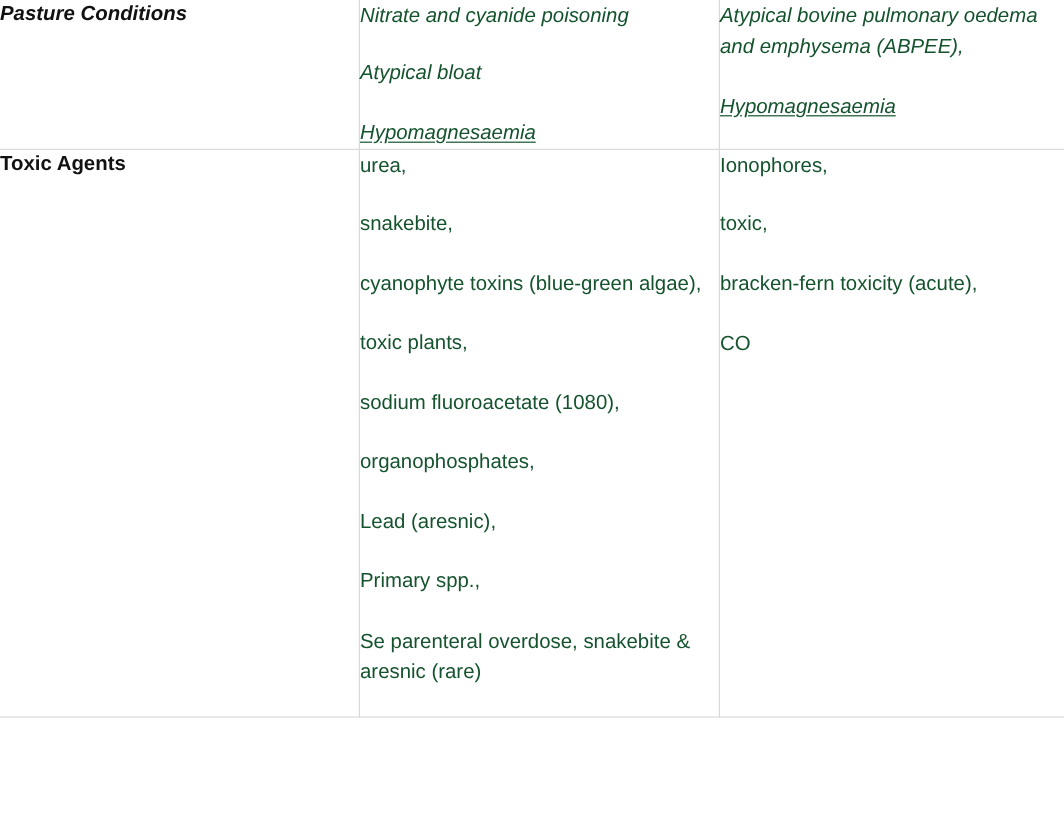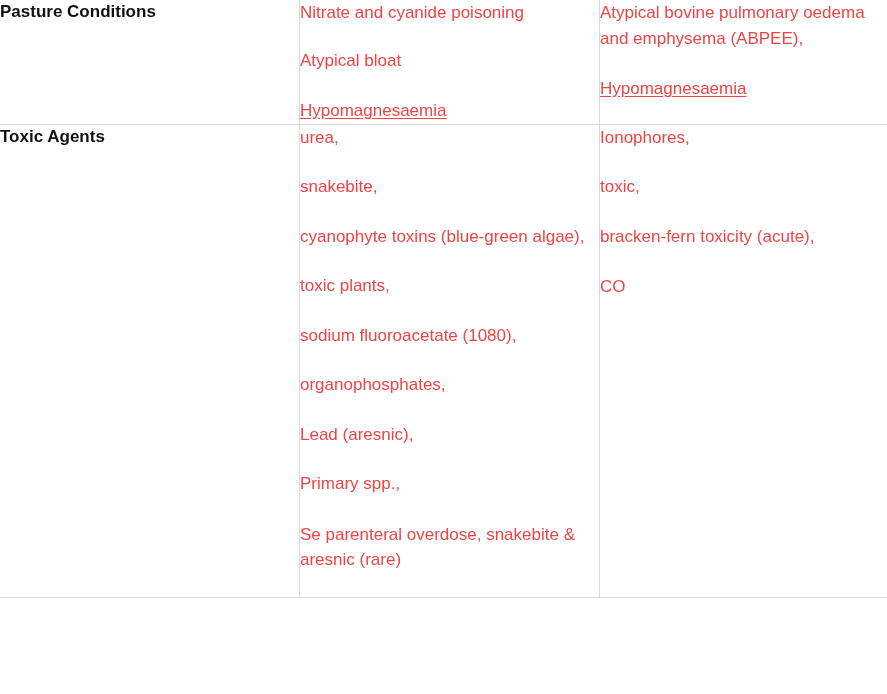--- a/index.html
+++ b/index.html
@@ -20,20 +20,21 @@
     table-layout: fixed;
   }
   table.content-table td {
     vertical-align: top;
     border-top: 1px solid #701a75;
     border-bottom: 1px solid #d9d9d9;
     padding: 0;
   }
   table.content-table tr:first-child > td {
     border-top: none;
+    font-style: italic;
   }
   td.col-label {
     width: 299px;
     border-right: 1px solid #d9d9d9;
     padding: 8px 14px 16px 14px;
   }
   td.col-mid {
     width: 299px;
     border-right: 1px solid #d9d9d9;
     padding: 8px 14px 16px 16px;
@@ -46,21 +47,21 @@
     font-size: 17px;
     font-weight: bold;
     line-height: 1.45;
     color: #111111;
     margin: 0;
   }
   .cell-lines p {
     margin: 0 0 22px 0;
     font-size: 17px;
     line-height: 1.5;
-    color: #ef4444;
+    color: #14532d;
   }
   .cell-lines p:last-child {
     margin-bottom: 0;
     margin-top: 25px;
   }
   .cell-lines p.underlined {
     text-decoration: underline;
     text-underline-offset: 2px;
   }
   .row-toxic .cell-lines p {

